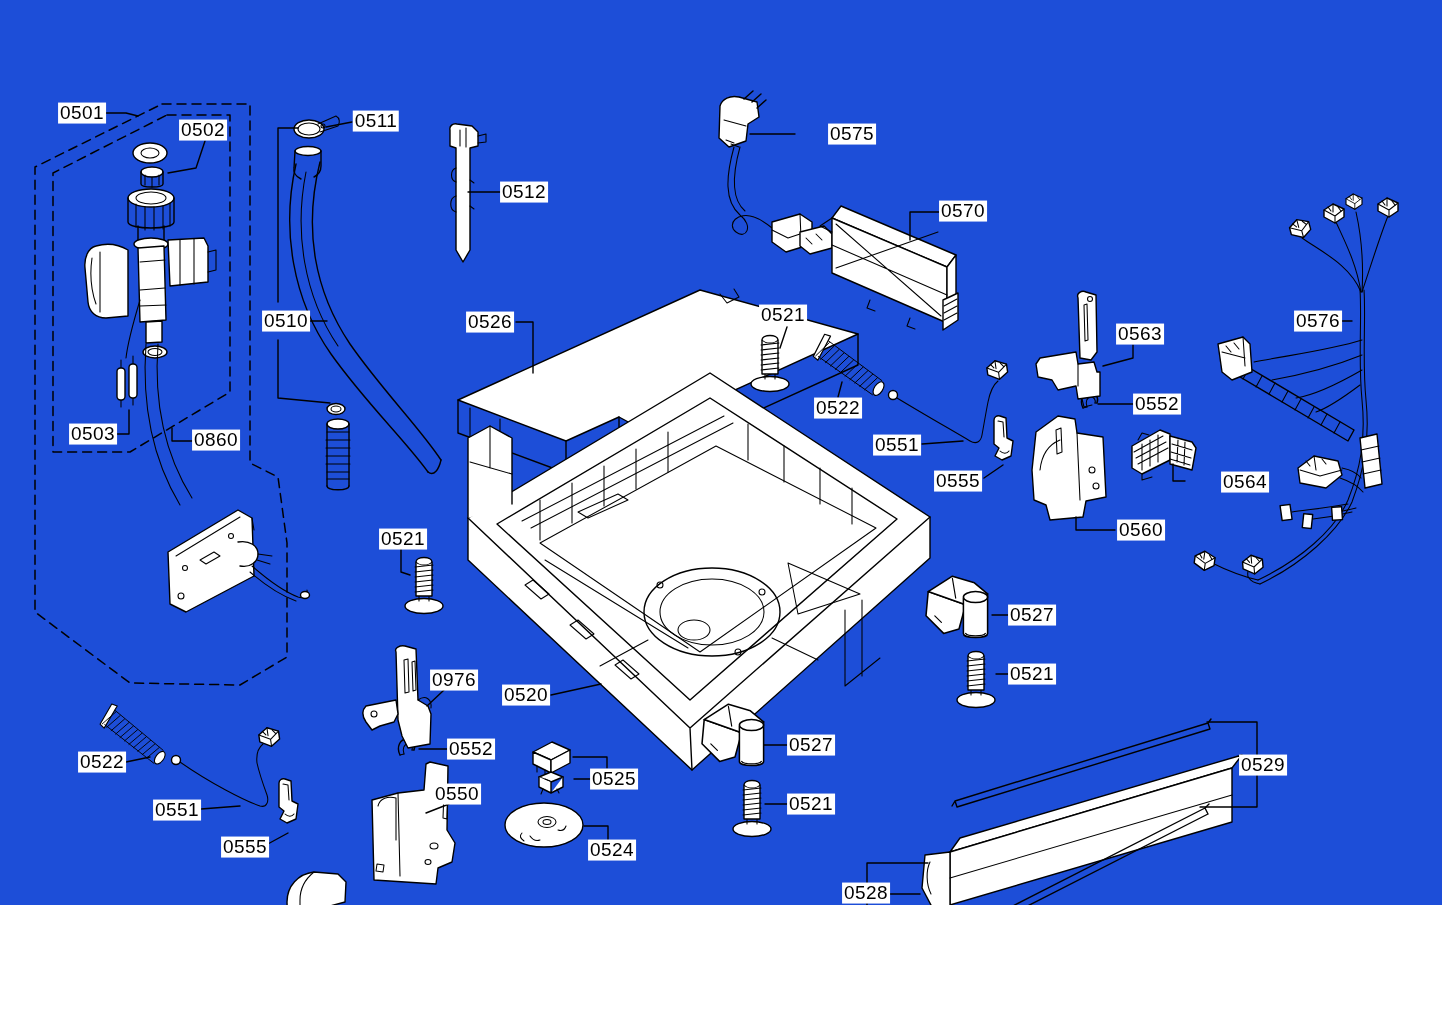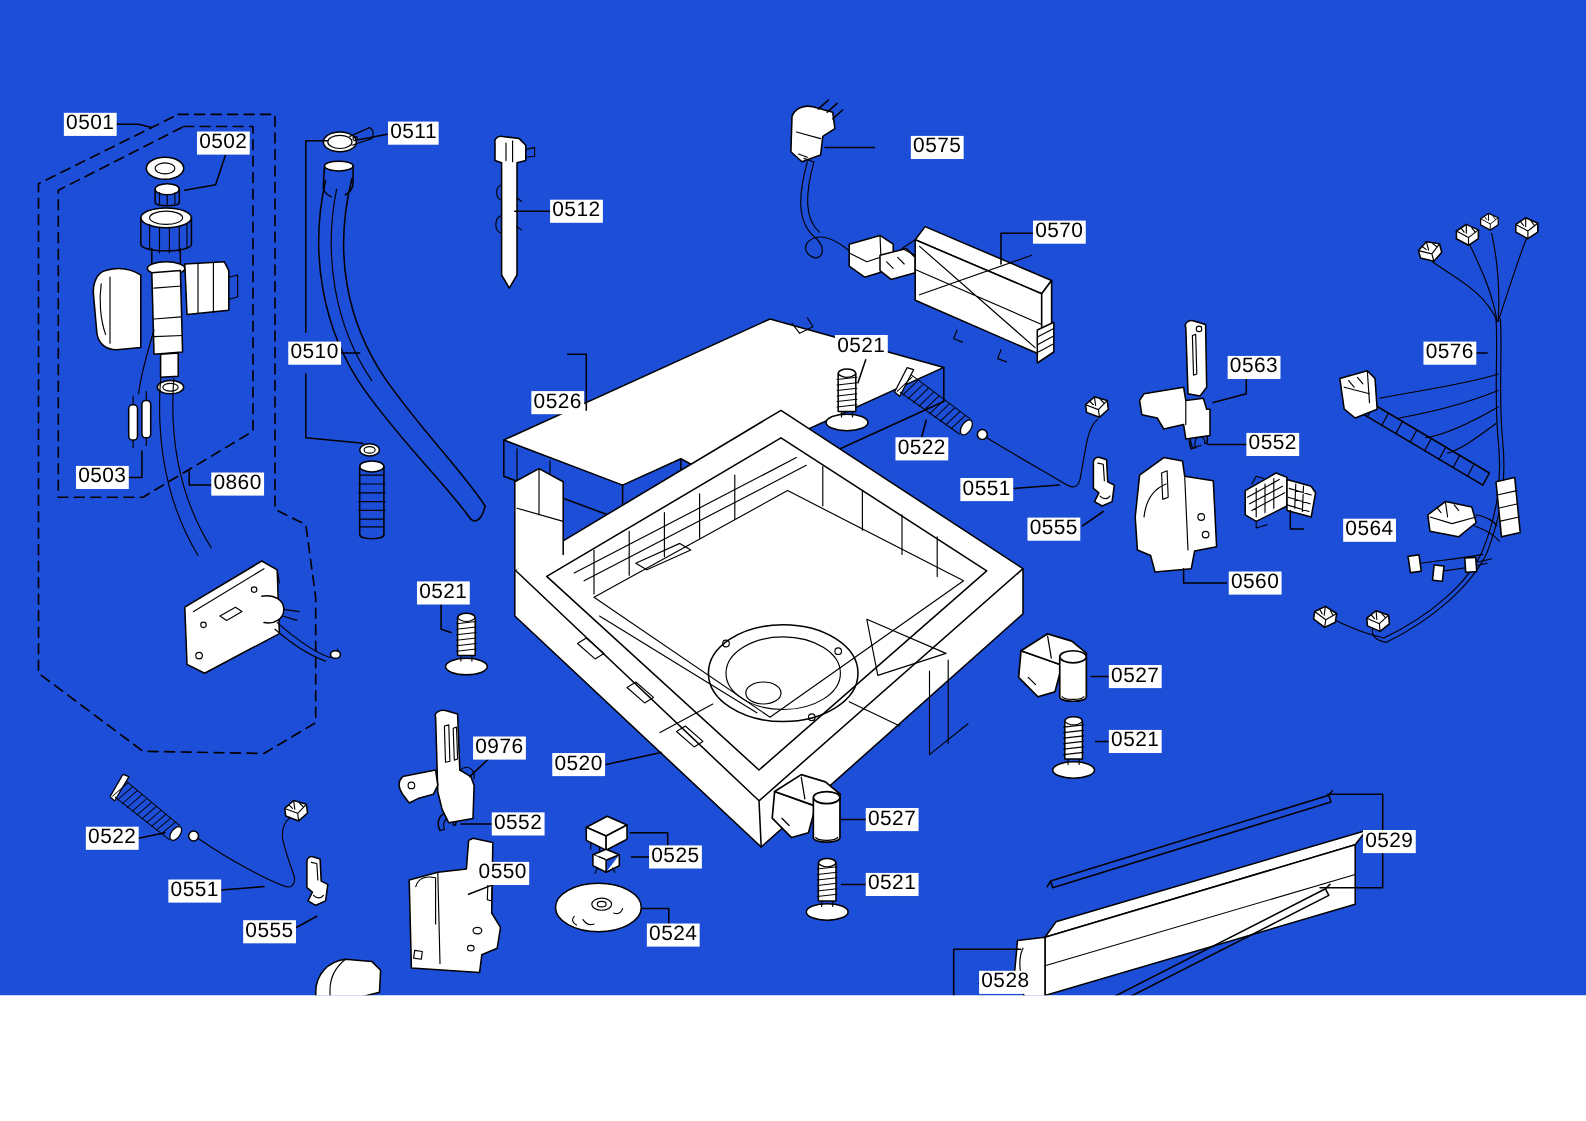--- a/index.html
+++ b/index.html
@@ -369,21 +369,21 @@
 </svg>
 
 <div class="labels">
       <div class="plabel" style="left: 82px; top: 113px;">0501</div>
       <div class="plabel" style="left: 203px; top: 130px;">0502</div>
       <div class="plabel" style="left: 93px; top: 434px;">0503</div>
       <div class="plabel" style="left: 216px; top: 440px;">0860</div>
       <div class="plabel" style="left: 286px; top: 321px;">0510</div>
       <div class="plabel" style="left: 376px; top: 121px;">0511</div>
       <div class="plabel" style="left: 524px; top: 192px;">0512</div>
-      <div class="plabel" style="left: 507px; top: 322px; margin-top: 44px;">0526</div>
+      <div class="plabel" style="left: 490px; top: 322px;">0526</div>
       <div class="plabel" style="left: 783px; top: 315px;">0521</div>
       <div class="plabel" style="left: 838px; top: 408px;">0522</div>
       <div class="plabel" style="left: 897px; top: 445px;">0551</div>
       <div class="plabel" style="left: 958px; top: 481px;">0555</div>
       <div class="plabel" style="left: 819px; top: 134px; margin-left: 33px;">0575</div>
       <div class="plabel" style="left: 963px; top: 211px;">0570</div>
       <div class="plabel" style="left: 1140px; top: 334px;">0563</div>
       <div class="plabel" style="left: 1157px; top: 404px;">0552</div>
       <div class="plabel" style="left: 1245px; top: 482px;">0564</div>
       <div class="plabel" style="left: 1141px; top: 530px;">0560</div>
@@ -397,17 +397,17 @@
       <div class="plabel" style="left: 612px; top: 850px;">0524</div>
       <div class="plabel" style="left: 372px; top: 939px;">0554</div>
       <div class="plabel" style="left: 102px; top: 762px;">0522</div>
       <div class="plabel" style="left: 177px; top: 810px;">0551</div>
       <div class="plabel" style="left: 245px; top: 847px;">0555</div>
       <div class="plabel" style="left: 811px; top: 745px;">0527</div>
       <div class="plabel" style="left: 811px; top: 804px;">0521</div>
       <div class="plabel" style="left: 1032px; top: 615px;">0527</div>
       <div class="plabel" style="left: 1032px; top: 674px;">0521</div>
       <div class="plabel" style="left: 1263px; top: 765px;">0529</div>
-      <div class="plabel" style="left: 866px; top: 893px; margin-left: 48px;">0528</div>
+      <div class="plabel" style="left: 866px; top: 893px;">0528</div>
     </div>
 
 
 </div>
 
 </body></html>

